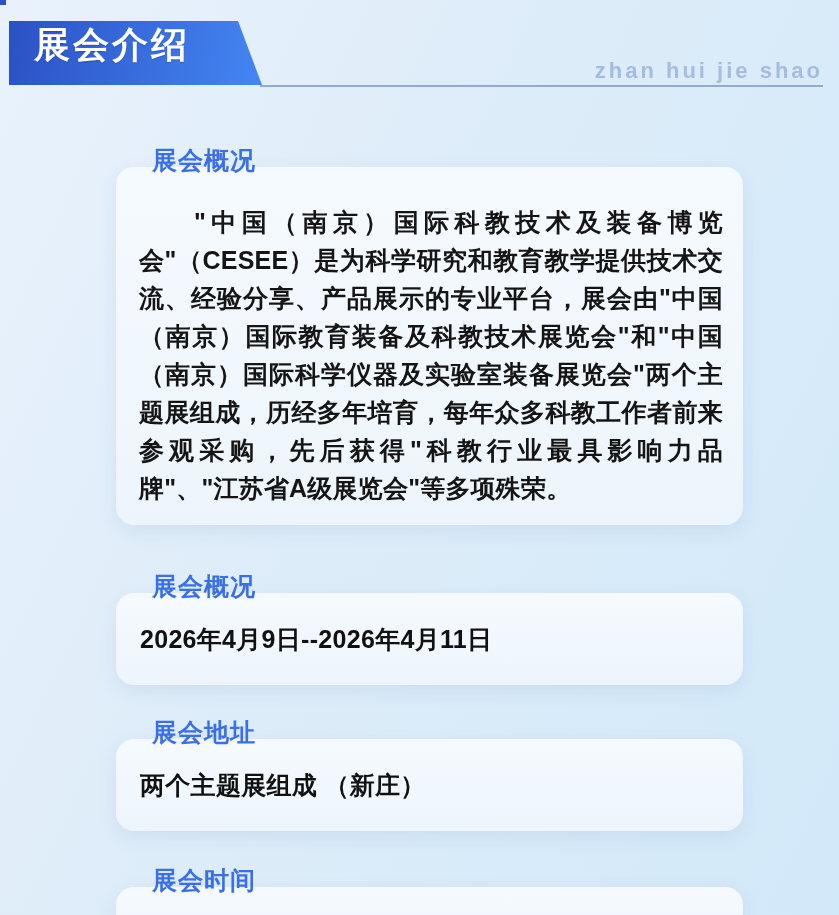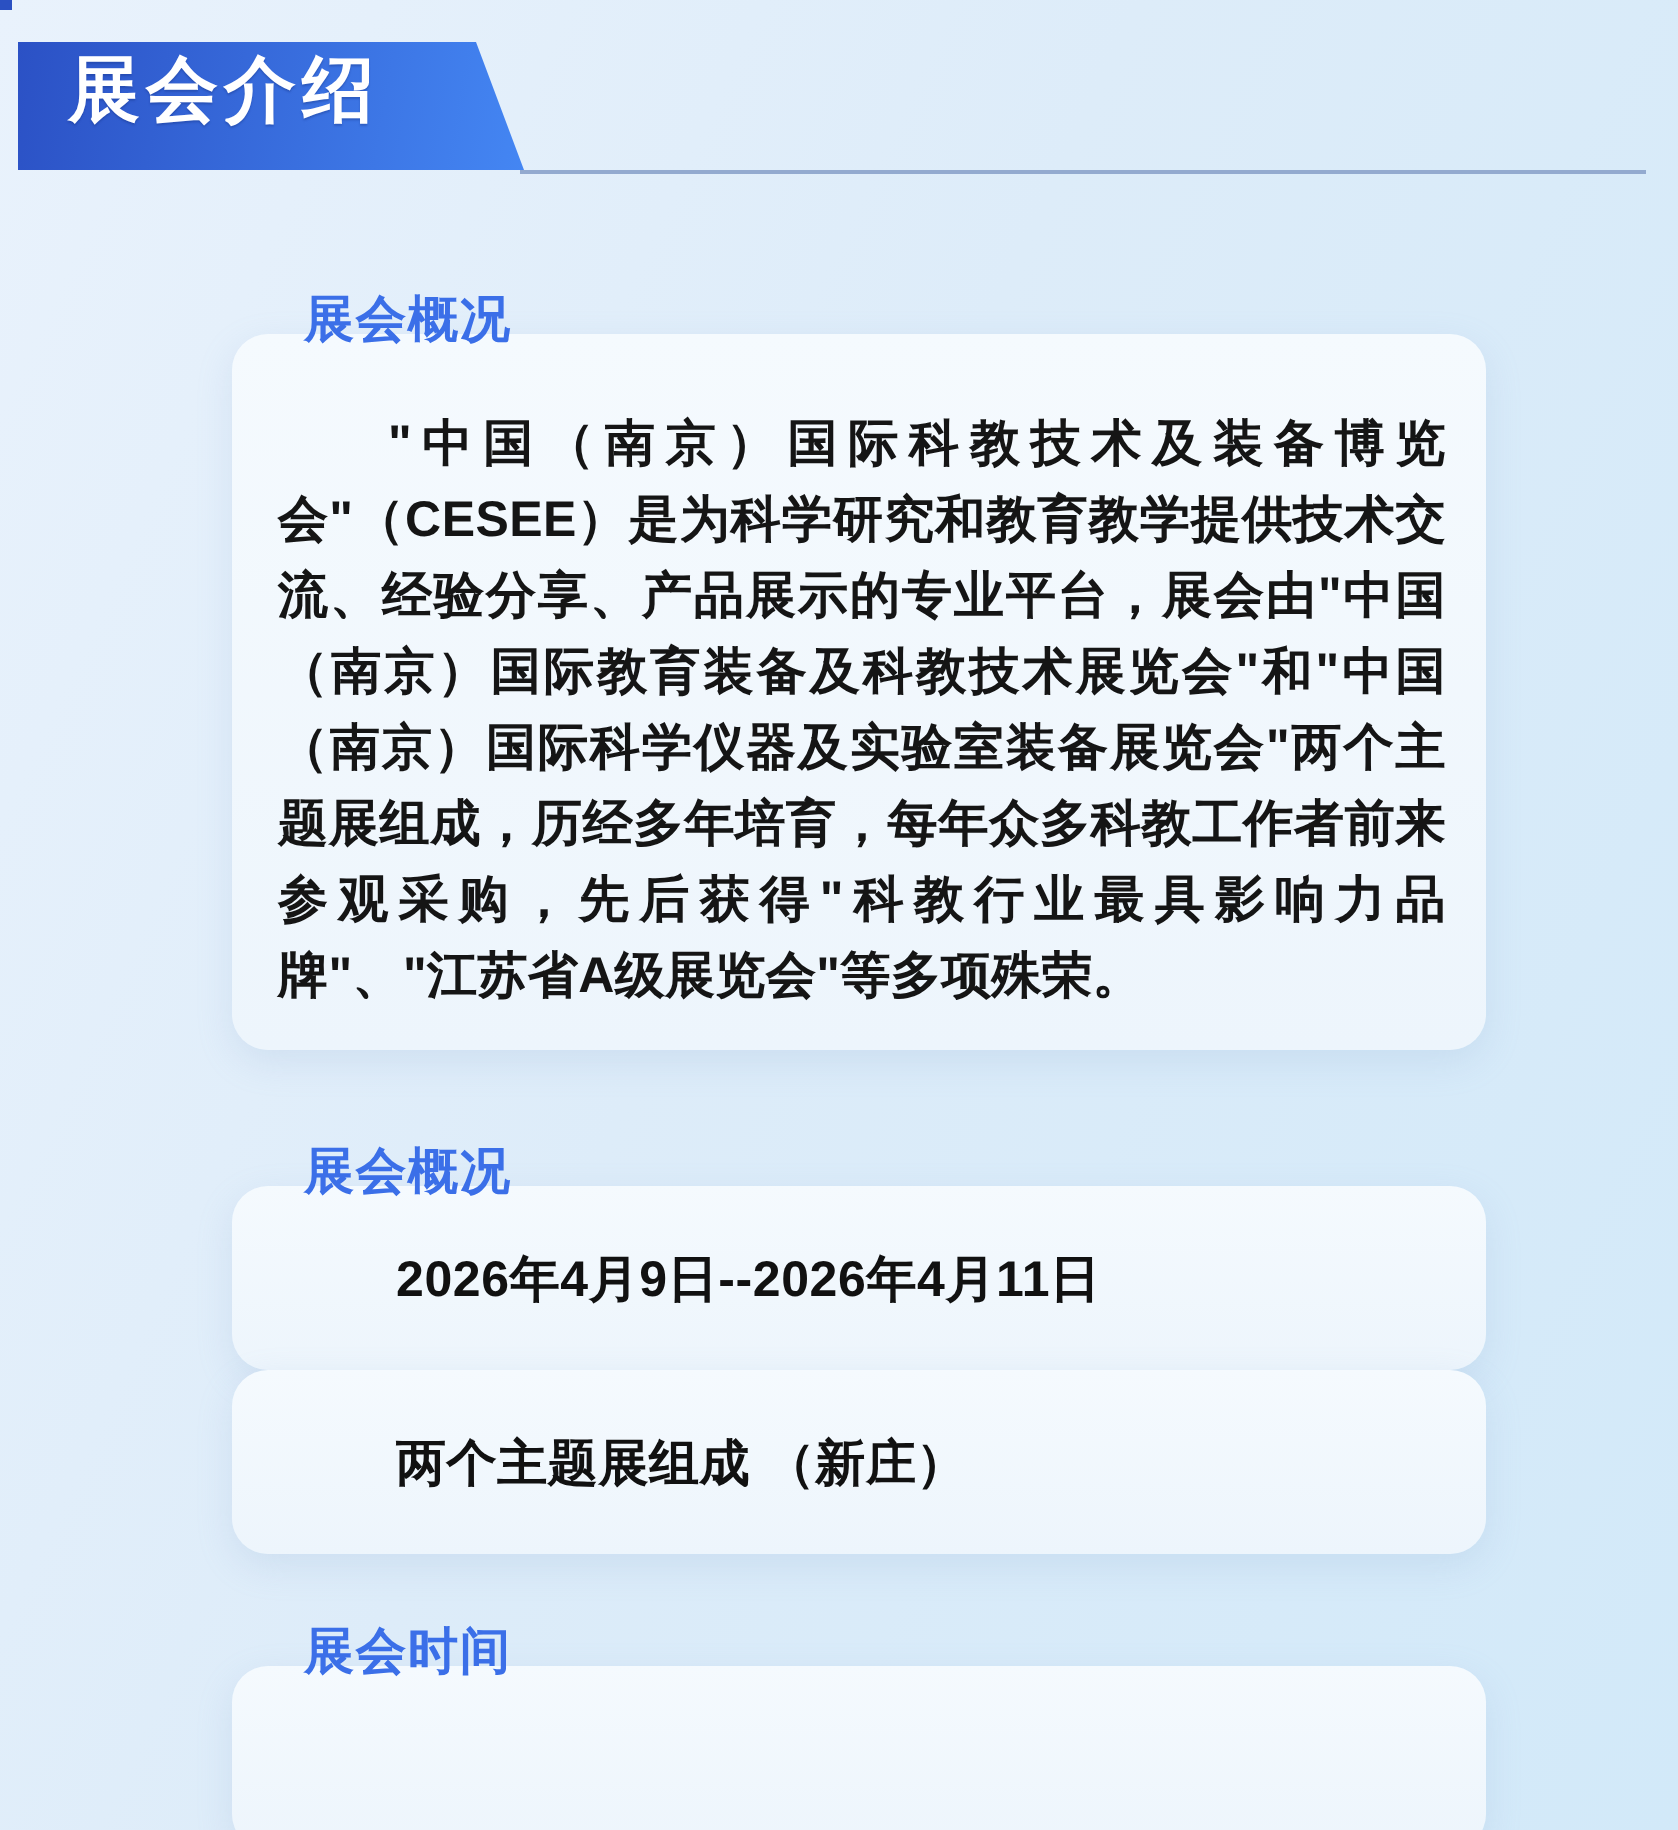--- a/index.html
+++ b/index.html
@@ -99,58 +99,60 @@
   }
 
   .section-time h2    { margin-top: 41px; }
   .section-address h2 { margin-top: 27px; }
   .section-website h2 { margin-top: 29px; }
 
   .card-small {
     height: 92px;
     display: flex;
     align-items: center;
-    padding-left: 82px;
+    padding-left: 24px;
   }
   .card-small p {
     color: #111111;
     font-size: 25px;
     font-weight: 700;
     letter-spacing: 0.3px;
   }
 </style>
 </head>
 <body>
 
 <div class="corner-accent"></div>
 
 <header class="header">
   <div class="banner">
     <span class="banner-title">展会介绍</span>
   </div>
   <div class="header-line"></div>
+  <span class="pinyin">zhan hui jie shao</span>
 </header>
 
 <main class="content">
 
   <section class="section section-overview">
     <h2>展会概况</h2>
     <div class="card card-overview">
       <p>"中国（南京）国际科教技术及装备博览会"（CESEE）是为科学研究和教育教学提供技术交流、经验分享、产品展示的专业平台，展会由"中国（南京）国际教育装备及科教技术展览会"和"中国（南京）国际科学仪器及实验室装备展览会"两个主题展组成，历经多年培育，每年众多科教工作者前来参观采购，先后获得"科教行业最具影响力品牌"、"江苏省A级展览会"等多项殊荣。</p>
     </div>
   </section>
 
   <section class="section section-time">
     <h2>展会概况</h2>
     <div class="card card-small">
       <p>2026年4月9日--2026年4月11日</p>
     </div>
   </section>
 
   <section class="section section-address">
+    <h2>展会地址</h2>
     <div class="card card-small">
       <p>两个主题展组成 （新庄）</p>
     </div>
   </section>
 
   <section class="section section-website">
     <h2>展会时间</h2>
     <div class="card card-small">
       
     </div>

